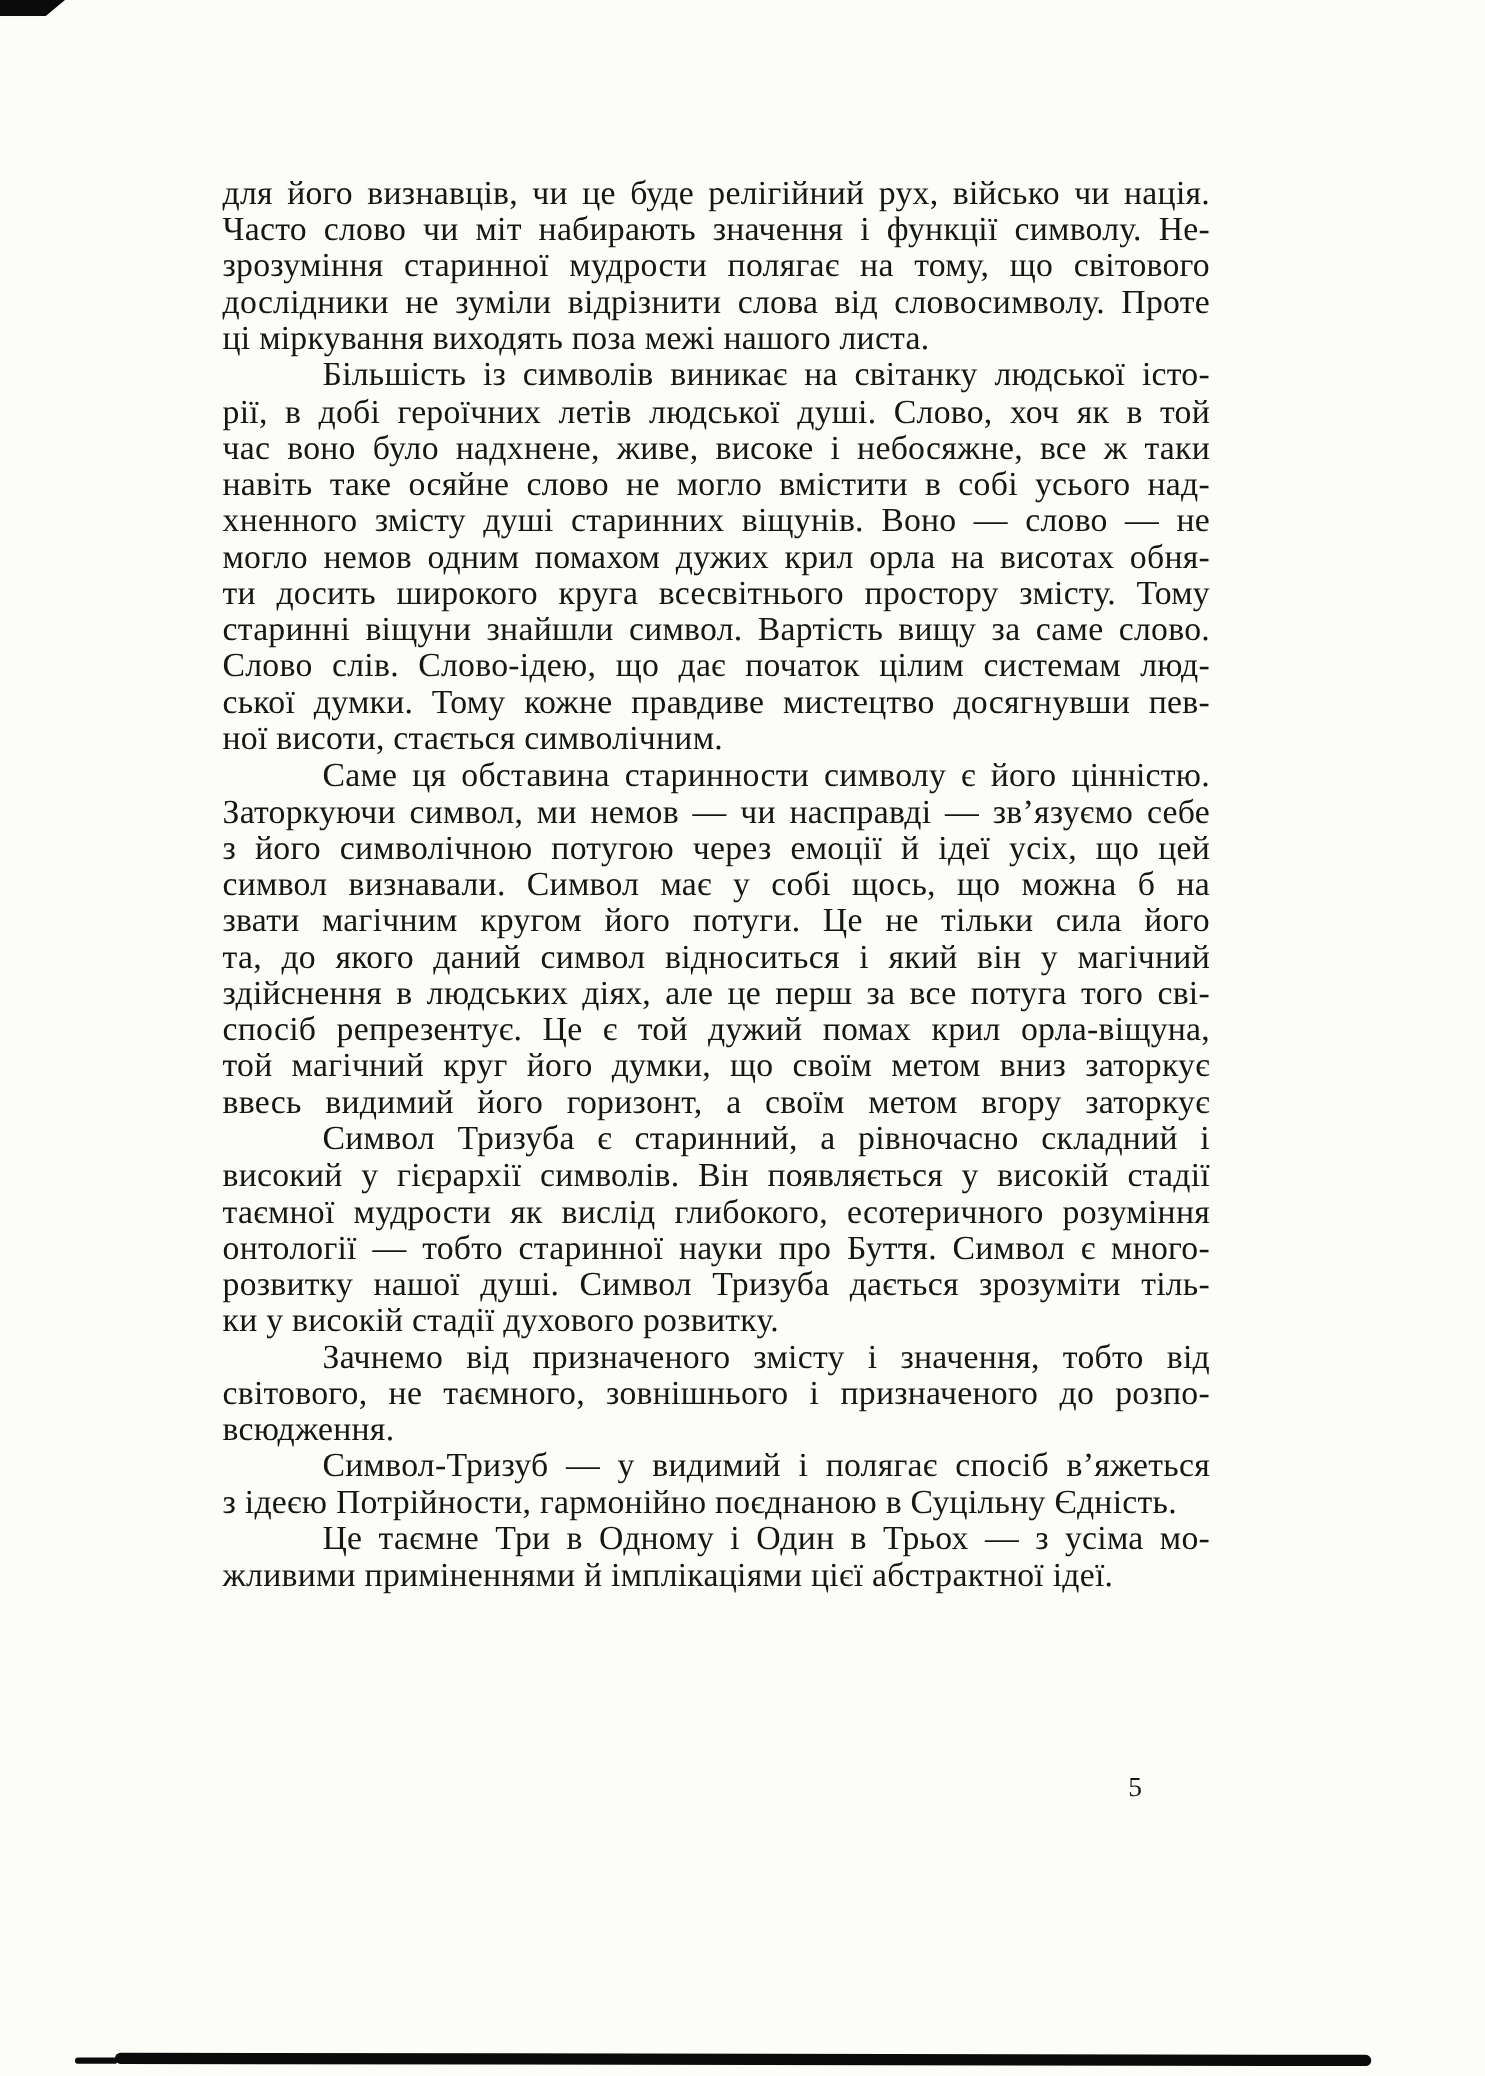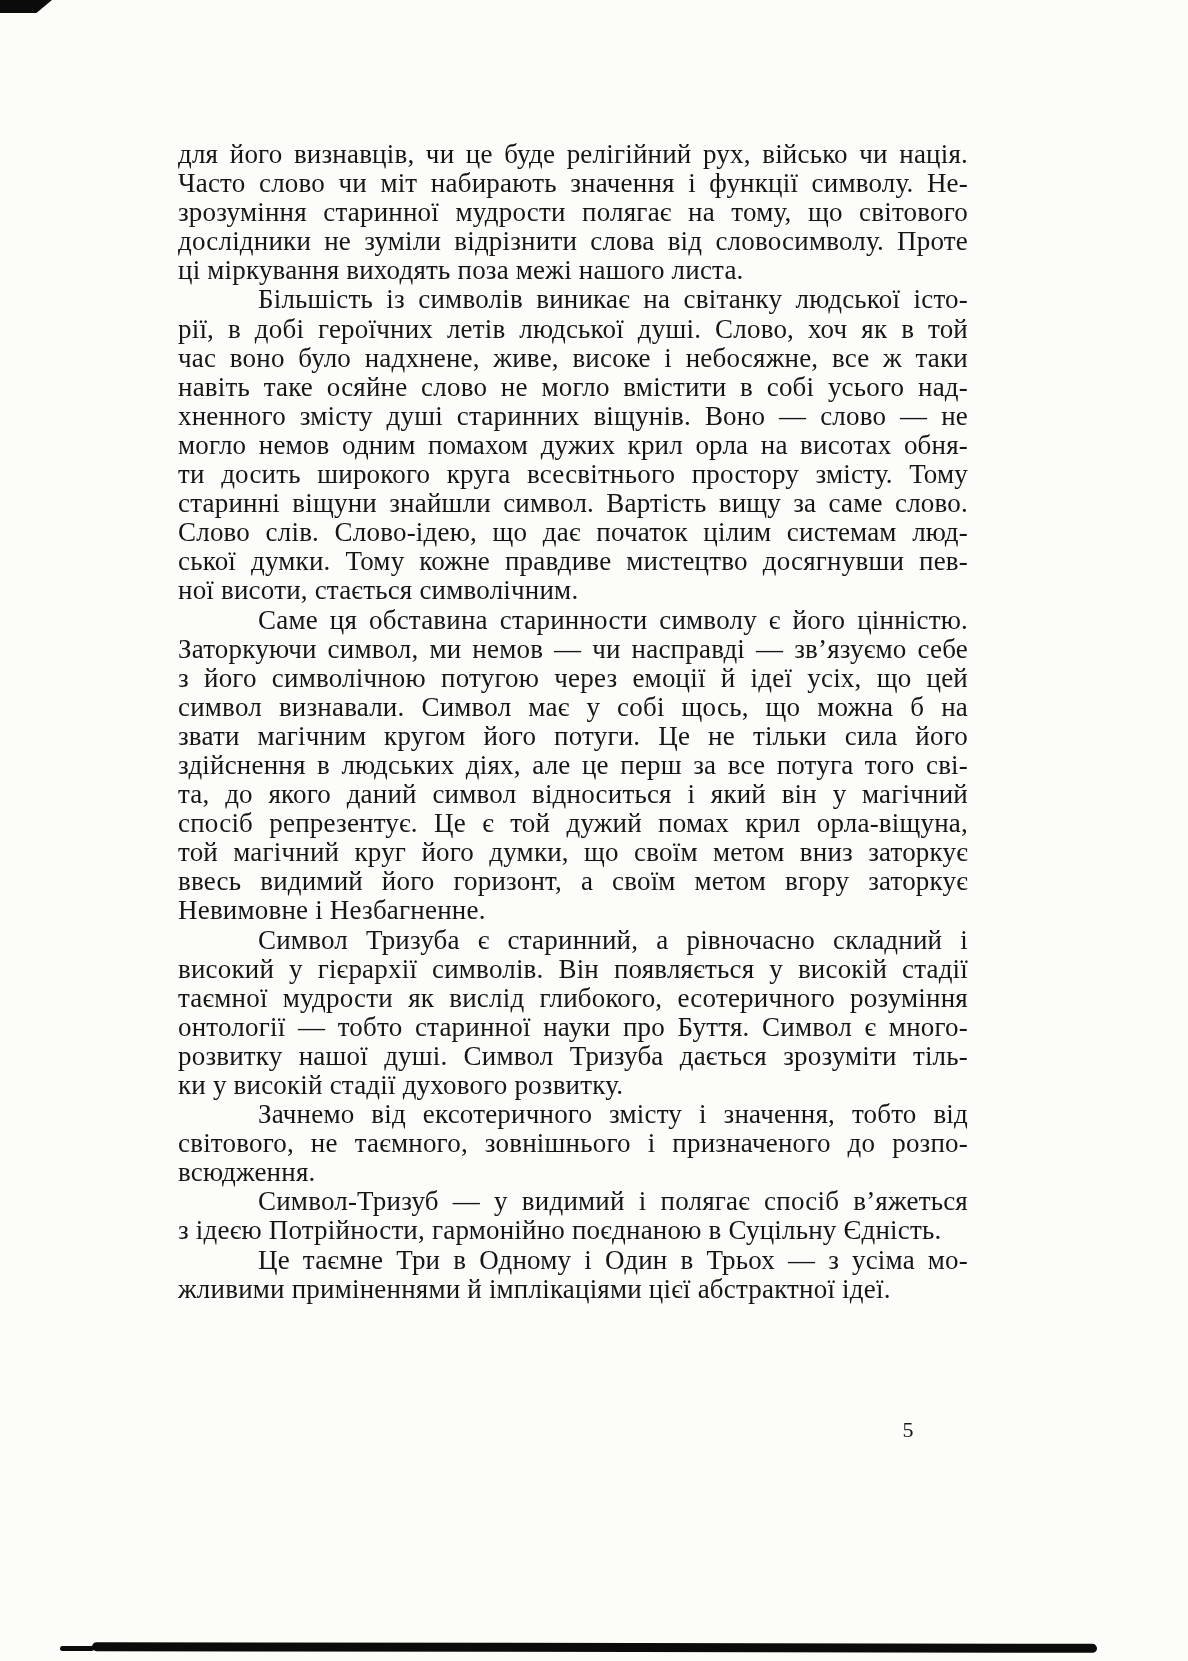--- a/index.html
+++ b/index.html
@@ -110,37 +110,36 @@
         <span class="line">Слово слів. Слово-ідею, що дає початок цілим системам люд-</span>
         <span class="line">ської думки. Тому кожне правдиве мистецтво досягнувши пев-</span>
         <span class="line last">ної висоти, стається символічним.</span>
       </p>
       <p class="para indent">
         <span class="line">Саме ця обставина старинности символу є його цінністю.</span>
         <span class="line">Заторкуючи символ, ми немов — чи насправді — зв’язуємо себе</span>
         <span class="line">з його символічною потугою через емоції й ідеї усіх, що цей</span>
         <span class="line">символ визнавали. Символ має у собі щось, що можна б на</span>
         <span class="line">звати магічним кругом його потуги. Це не тільки сила його</span>
+        <span class="line">та, до якого даний символ відноситься і який він у магічний</span>
         <span class="line">здійснення в людських діях, але це перш за все потуга того сві-</span>
-        <span class="line">та, до якого даний символ відноситься і який він у магічний</span>
         <span class="line">спосіб репрезентує. Це є той дужий помах крил орла-віщуна,</span>
         <span class="line">той магічний круг його думки, що своїм метом вниз заторкує</span>
         <span class="line">ввесь видимий його горизонт, а своїм метом вгору заторкує</span>
-        <span class="line last">Невимовне і Незбагненне.</span>
       </p>
       <p class="para indent">
         <span class="line">Символ Тризуба є старинний, а рівночасно складний і</span>
         <span class="line">високий у гієрархії символів. Він появляється у високій стадії</span>
         <span class="line">таємної мудрости як вислід глибокого, есотеричного розуміння</span>
         <span class="line">онтології — тобто старинної науки про Буття. Символ є много-</span>
         <span class="line">розвитку нашої душі. Символ Тризуба дається зрозуміти тіль-</span>
         <span class="line last">ки у високій стадії духового розвитку.</span>
       </p>
       <p class="para indent">
-        <span class="line">Зачнемо від ексотеричного змісту і значення, тобто від</span>
+        <span class="line">Зачнемо від призначеного змісту і значення, тобто від</span>
         <span class="line">світового, не таємного, зовнішнього і призначеного до розпо-</span>
         <span class="line last">всюдження.</span>
       </p>
       <p class="para indent">
         <span class="line">Символ-Тризуб — у видимий і полягає спосіб в’яжеться</span>
         <span class="line last">з ідеєю Потрійности, гармонійно поєднаною в Суцільну Єдність.</span>
       </p>
       <p class="para indent">
         <span class="line">Це таємне Три в Одному і Один в Трьох — з усіма мо-</span>
         <span class="line last">жливими приміненнями й імплікаціями цієї абстрактної ідеї.</span>

